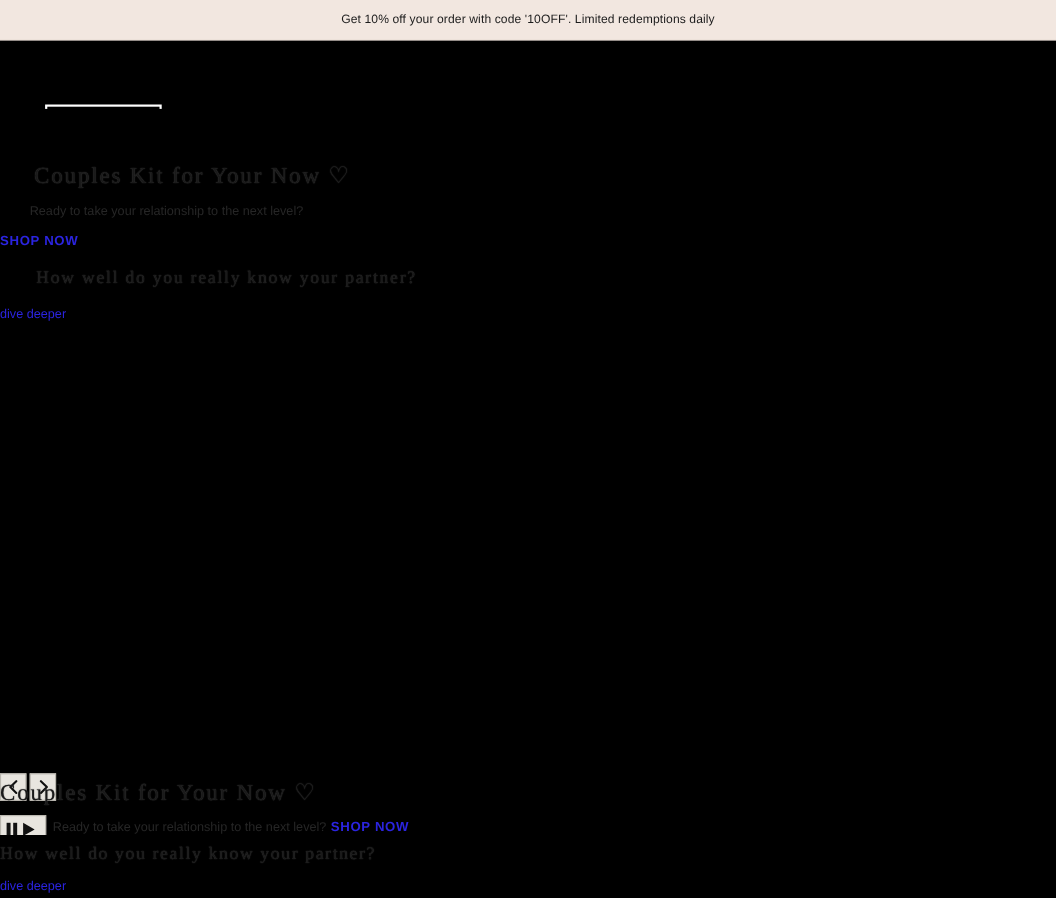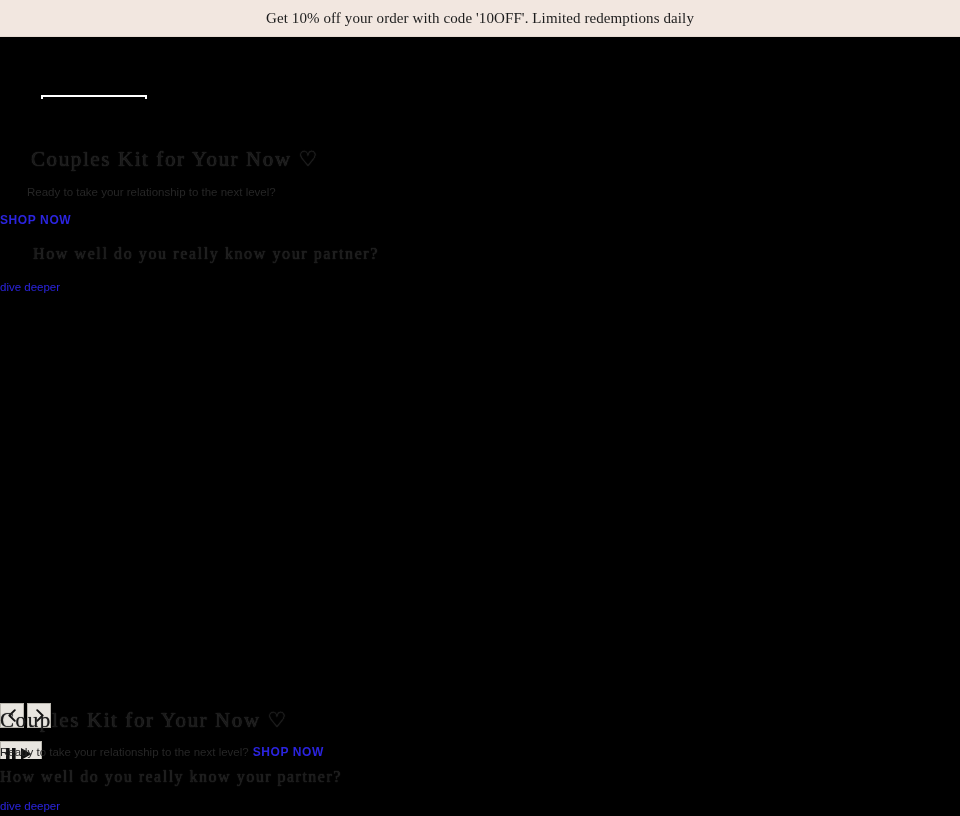--- a/index.html
+++ b/index.html
@@ -22,24 +22,24 @@
     width: 100%;
     height: 37px;
     background: #f2e7e0;
     color: #1c1c1c;
     display: flex;
     align-items: center;
     justify-content: center;
     border-bottom: 1px solid #e6dbd3;
   }
   .announcement-text {
-    font-size: 15px;
+    font-size: 11px;
     letter-spacing: 0.1px;
     white-space: nowrap;
-    font-family: Liberation Serif, serif;
+    font-family: Liberation Sans, sans-serif;
   }
 
   
   .site-header {
     width: 100%;
     height: 62px;
     background: #000000;
     position: relative;
     display: flex;
     align-items: center;
@@ -210,20 +210,21 @@
     margin: 0 0 9px 0;
     font-weight: normal;
     font-family: "Liberation Serif", serif;
     text-shadow: 0 0 1px #4a4a4a;
     white-space: nowrap;
   }
   .fb-line {
     margin: 5px 0 8px 0;
     white-space: nowrap;
     font-family: "Liberation Sans", sans-serif;
+    padding-left: 48px;
   }
   .fb-sub {
     color: #262626;
     font-size: 11.5px;
     font-family: "Liberation Sans", sans-serif;
   }
   .fb-cta {
     color: #2b24e0;
     font-size: 12px;
     font-weight: bold;

